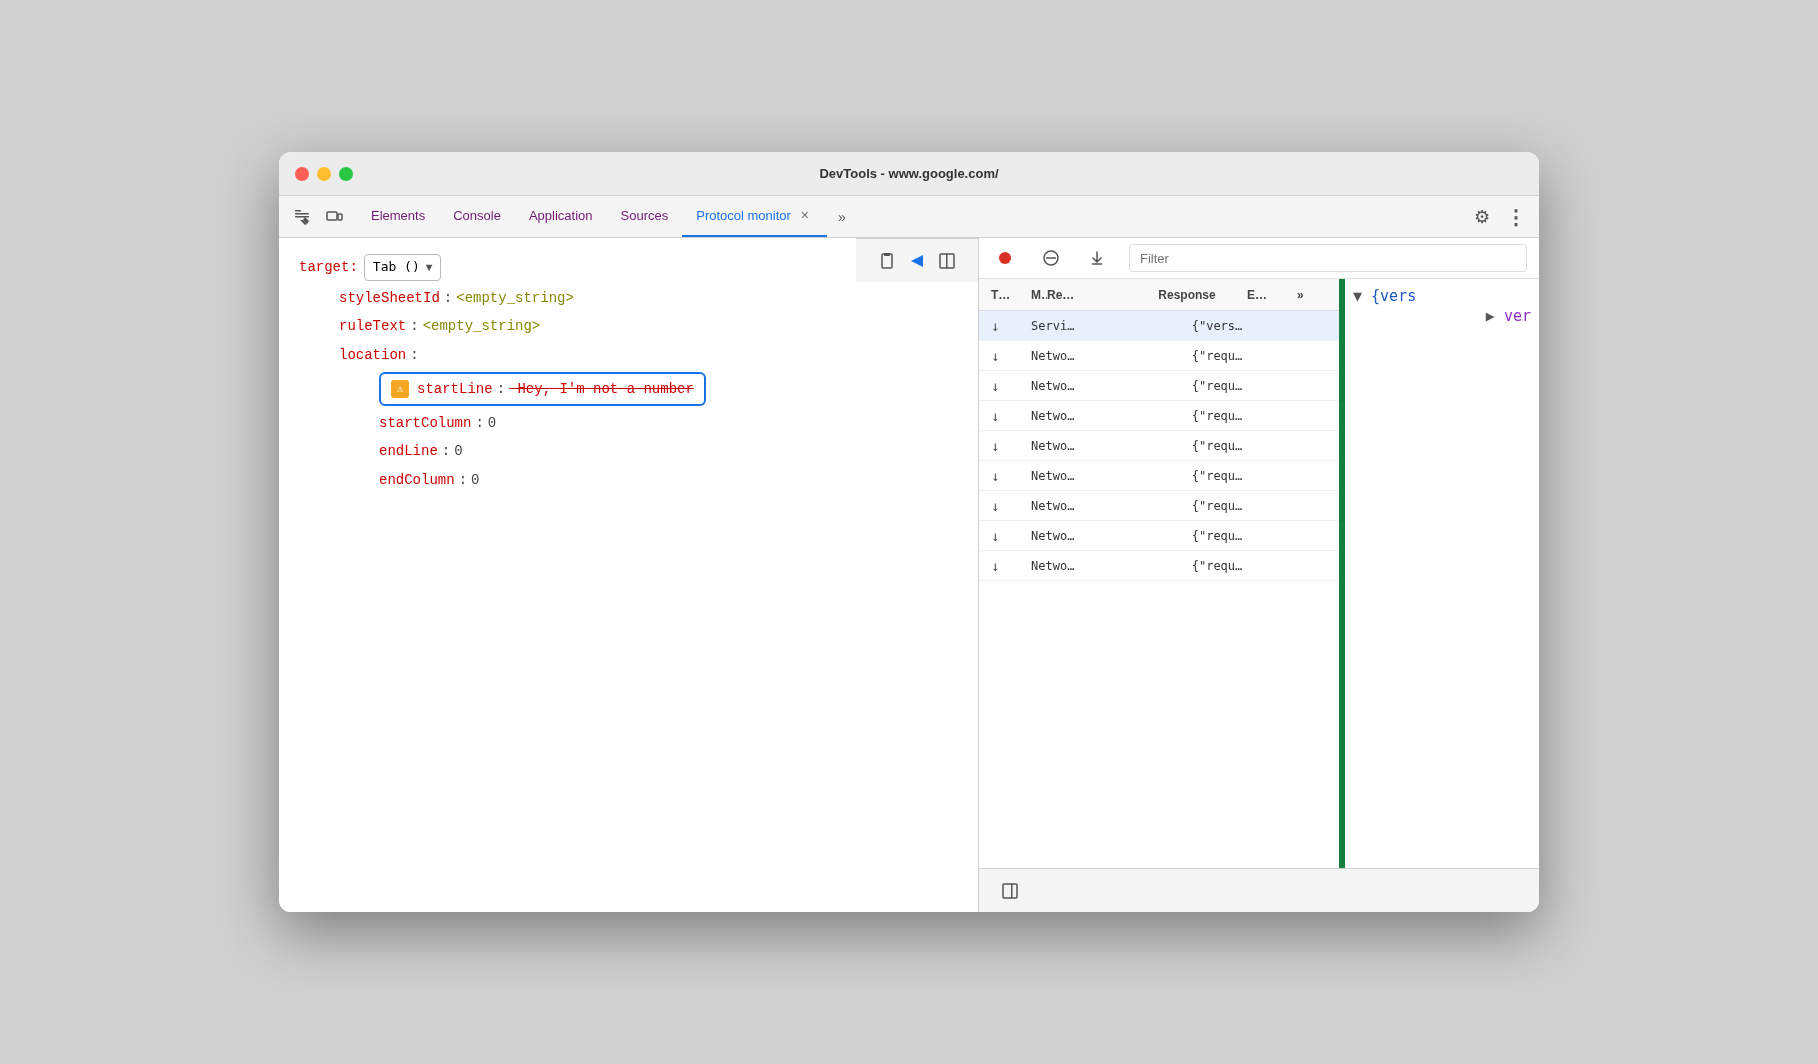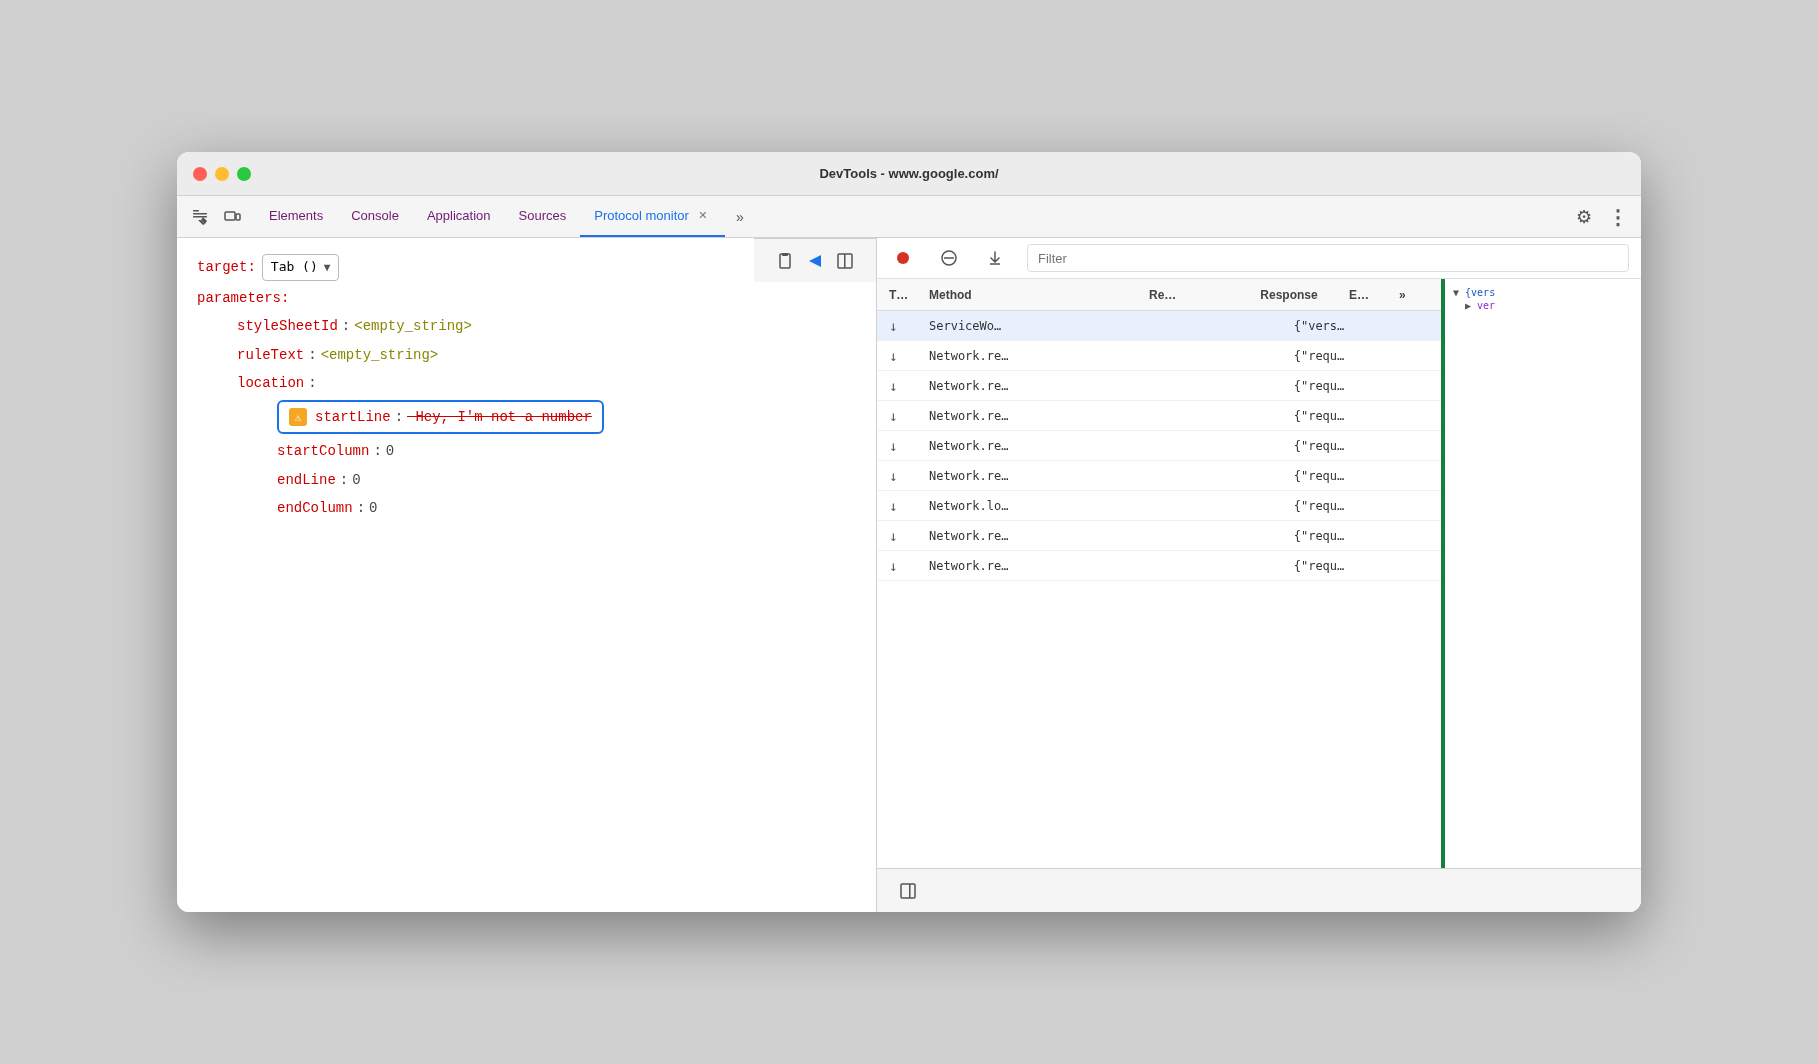--- a/index.html
+++ b/index.html
@@ -5,21 +5,21 @@
     * { box-sizing: border-box; margin: 0; padding: 0; }
     body {
       background: #d0d0d0;
       display: flex;
       align-items: center;
       justify-content: center;
       min-height: 100vh;
       font-family: -apple-system, BlinkMacSystemFont, 'Segoe UI', sans-serif;
     }
     .window {
-      width: 1464px;
+      width: 1260px;
       min-height: 760px;
       background: #ffffff;
       border-radius: 12px;
       box-shadow: 0 20px 60px rgba(0,0,0,0.4);
       overflow: hidden;
       display: flex;
       flex-direction: column;
     }
     
     .titlebar {
@@ -322,28 +322,28 @@
       color: #333;
       overflow: hidden;
       text-overflow: ellipsis;
       white-space: nowrap;
       font-family: 'Consolas', 'Monaco', monospace;
     }
     .pm-arrow { color: #555; font-size: 14px; }
 
     
     .right-detail {
-      border-left: 4px solid #15803d;
+      border-left: 6px solid #15803d;
       width: 200px;
       flex-shrink: 0;
       background: #fff;
       overflow: auto;
       padding: 8px;
       font-family: 'Consolas', 'Monaco', monospace;
-      font-size: 10px;
+      font-size: 15px;
     }
     .detail-row {
       color: #333;
       margin-bottom: 2px;
     }
     .detail-row .str-val { color: #1a56c2; }
 
     .right-panel-main {
       display: flex;
       flex: 1;
@@ -439,23 +439,20 @@
 
         <div class="prop-line">
           <span class="prop-key">target:</span>
           <div class="target-dropdown">
             <span>Tab ()</span>
             <span class="dropdown-arrow">▼</span>
           </div>
         </div>
 
 
-        <div class="prop-line">
-          <span class="prop-key">parameters:</span>
-        </div>
 
         <div class="prop-line indent-1">
           <span class="prop-key">styleSheetId</span>
           <span class="prop-colon">:</span>
           <span class="prop-string">&lt;empty_string&gt;</span>
         </div>
 
         <div class="prop-line indent-1">
           <span class="prop-key">ruleText</span>
           <span class="prop-colon">:</span>
@@ -623,21 +620,21 @@
               <div class="pm-cell col-response">{"requ…</div>
               <div class="pm-cell col-extra"></div>
             </div>
           </div>
         </div>
 
         <div class="right-detail">
           <div class="detail-row">
             <span style="color:#555;">▼ </span><span class="str-val">{vers</span>
           </div>
-          <div class="detail-row" style="padding-left:12px;">
+          <div class="detail-row" style="padding-left:12px;text-align:right;">
             <span style="color:#555;">▶ </span><span style="color:#8b2fc9;">ver</span>
           </div>
         </div>
       </div>
 
       <div class="right-bottom-bar">
         <button class="right-bottom-icon-btn">
           <svg width="18" height="18" viewBox="0 0 18 18" fill="none">
             <rect x="2" y="2" width="14" height="14" rx="1" stroke="#555" stroke-width="1.5" fill="none"></rect>
             <rect x="10" y="2" width="1.5" height="14" fill="#555"></rect>

